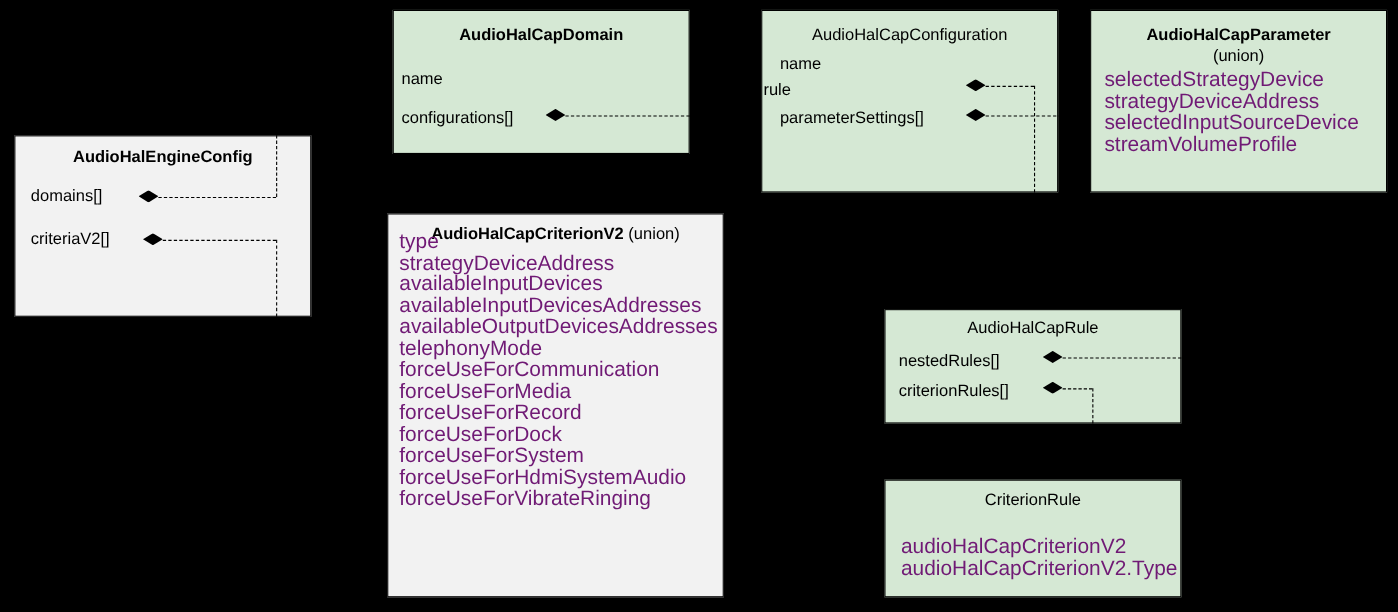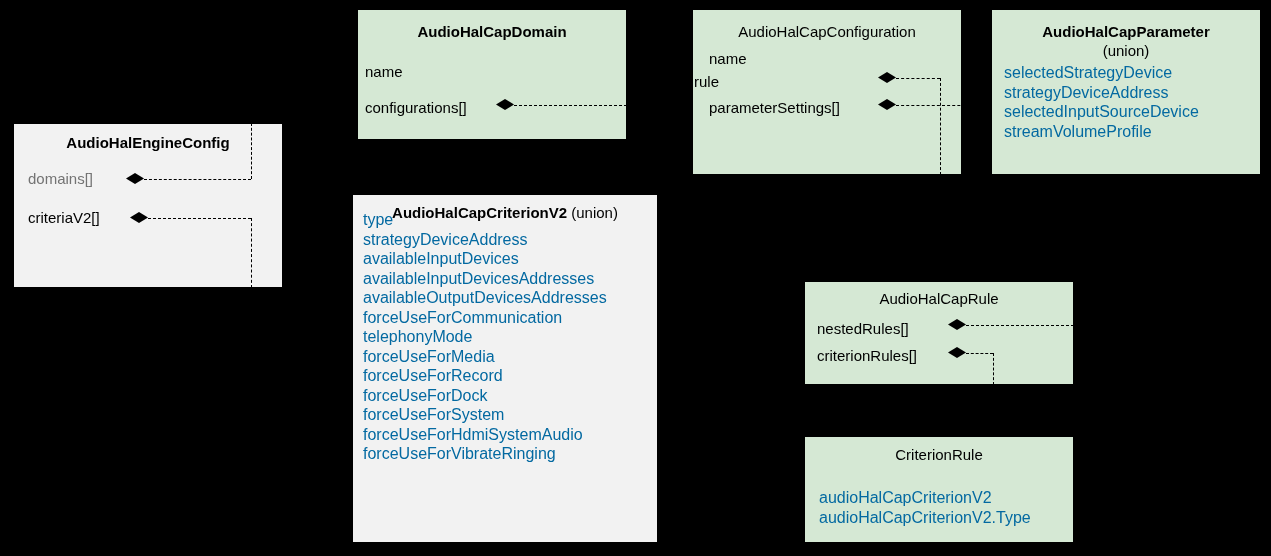--- a/index.html
+++ b/index.html
@@ -33,26 +33,26 @@
   .box-title.bold { font-weight: bold; }
   .box-title .suffix { font-weight: normal; }
 
   .attr {
     position: absolute;
     font-size: 15px;
     color: #000000;
     line-height: 18px;
     white-space: nowrap;
   }
-  .attr.green-text { color: #737373; }
+  .attr.green-text { color: #000000; }
 
   .attr-list {
     position: absolute;
-    font-size: 16px;
-    color: #0369a1;
+    font-size: 19px;
+    color: #701a75;
     line-height: 19.5px;
     white-space: nowrap;
   }
   .attr-list div { white-space: nowrap; }
 
   
   .h-line {
     position: absolute;
     height: 0;
     border-top: 1px dashed #000000;
@@ -128,22 +128,22 @@
   <div class="uml-box fill-gray" style="left:352px; top:194px; width:306px; height:349px;">
     <div class="box-title bold" style="position:absolute; left:0; top:9px; width:100%;">
       <span>AudioHalCapCriterionV2</span><span class="suffix"> (union)</span>
     </div>
     <div class="attr-list" style="left:10px; top:15px;">
       <div>type</div>
       <div>strategyDeviceAddress</div>
       <div>availableInputDevices</div>
       <div>availableInputDevicesAddresses</div>
       <div>availableOutputDevicesAddresses</div>
+      <div>telephonyMode</div>
       <div>forceUseForCommunication</div>
-      <div>telephonyMode</div>
       <div>forceUseForMedia</div>
       <div>forceUseForRecord</div>
       <div>forceUseForDock</div>
       <div>forceUseForSystem</div>
       <div>forceUseForHdmiSystemAudio</div>
       <div>forceUseForVibrateRinging</div>
     </div>
   </div>
 
   <div class="uml-box fill-green" style="left:804px; top:281px; width:270px; height:104px;">

